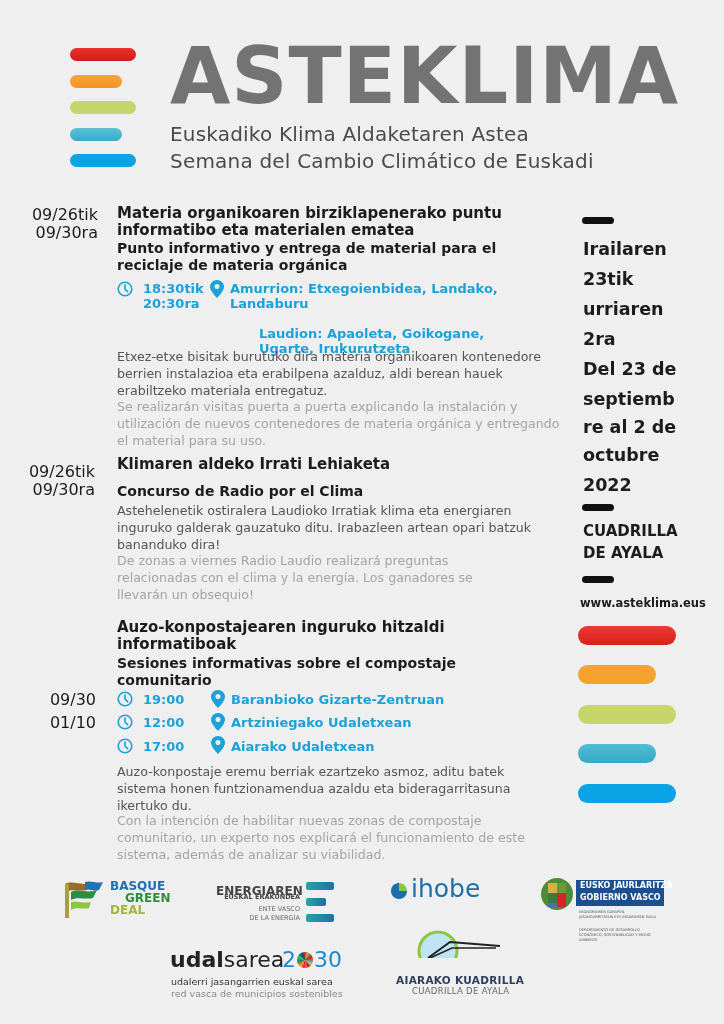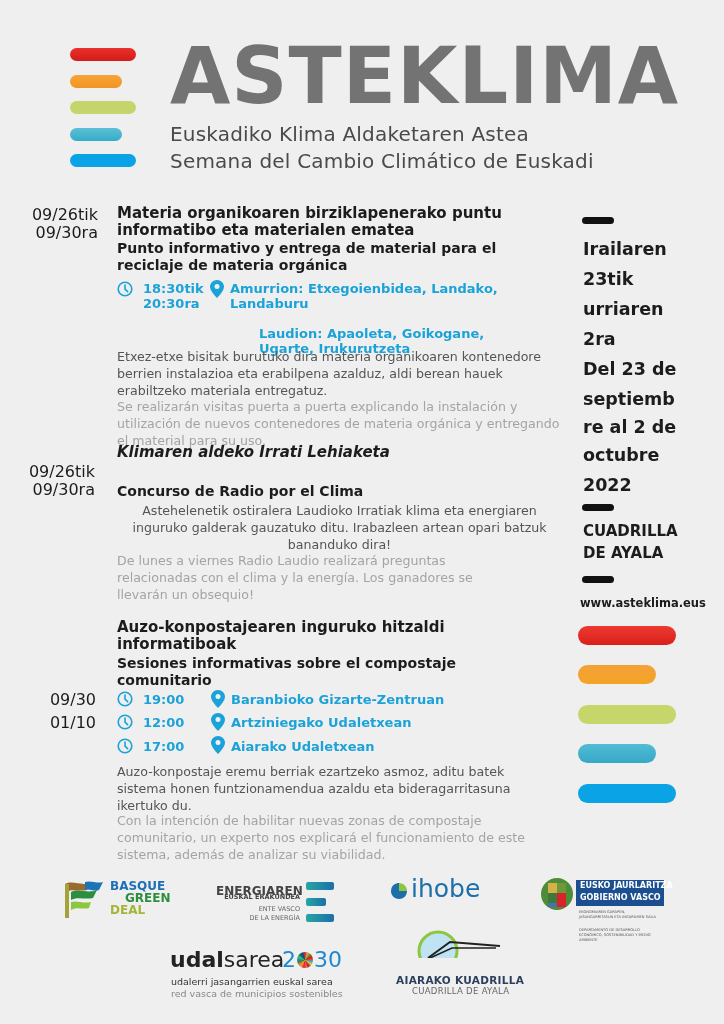--- a/index.html
+++ b/index.html
@@ -58,24 +58,24 @@
     </svg>
   <div class="abs blue" style="left:230px;top:281px;width:270px;">Amurrion:  Etxegoienbidea, Landako, Landaburu</div>
   <div class="abs blue" style="left:230px;top:326px;width:270px;margin-left:29px;">Laudion:  Apaoleta, Goikogane, Ugarte, Irukurutzeta</div>
   <div class="desc-eu" style="top:348px;">Etxez-etxe bisitak burutuko dira materia organikoaren kontenedore berrien instalazioa eta erabilpena azalduz, aldi berean hauek erabiltzeko materiala entregatuz.</div>
   <div class="desc-es" style="top:398px;">Se realizarán visitas puerta a puerta explicando la instalación y utilización de nuevos contenedores de materia orgánica y entregando el material para su uso.</div>
 </div>
 
 <div>
   <div class="date" style="left:25px;top:463px;width:70px;">09/26tik</div>
   <div class="date" style="left:25px;top:481px;width:70px;">09/30ra</div>
-  <div class="ev-title" style="top:444px;font-style:italic;">Klimaren aldeko Irrati Lehiaketa</div>
+  <div class="ev-title" style="top:456px;">Klimaren aldeko Irrati Lehiaketa</div>
   <div class="ev-sub" style="top:483px;">Concurso de Radio por el Clima</div>
-  <div class="desc-eu" style="top:502px;text-align:center;">Astehelenetik ostiralera Laudioko Irratiak klima eta energiaren inguruko galderak gauzatuko ditu. Irabazleen artean opari batzuk bananduko dira!</div>
-  <div class="desc-es" style="top:552px;width:400px;">De lunes a viernes Radio Laudio realizará preguntas relacionadas con el clima y la energía. Los ganadores se llevarán un obsequio!</div>
+  <div class="desc-eu" style="top:502px;">Astehelenetik ostiralera Laudioko Irratiak klima eta energiaren inguruko galderak gauzatuko ditu. Irabazleen artean opari batzuk bananduko dira!</div>
+  <div class="desc-es" style="top:552px;width:400px;">De zonas a viernes Radio Laudio realizará preguntas relacionadas con el clima y la energía. Los ganadores se llevarán un obsequio!</div>
 </div>
 
 <div>
   <div class="ev-title" style="top:619px;width:340px;">Auzo-konpostajearen inguruko hitzaldi informatiboak</div>
   <div class="ev-sub" style="top:655px;width:340px;">Sesiones informativas sobre el compostaje comunitario</div>
 
   <div>
     <div class="date" style="left:30px;top:691px;width:66px;">09/30</div>
     <svg class="icon-clock" style="left:117px;top:691px;" viewBox="0 0 16 16">
         <circle cx="8" cy="8" r="6.8" fill="none" stroke="#1ba2d8" stroke-width="1.6"></circle>

